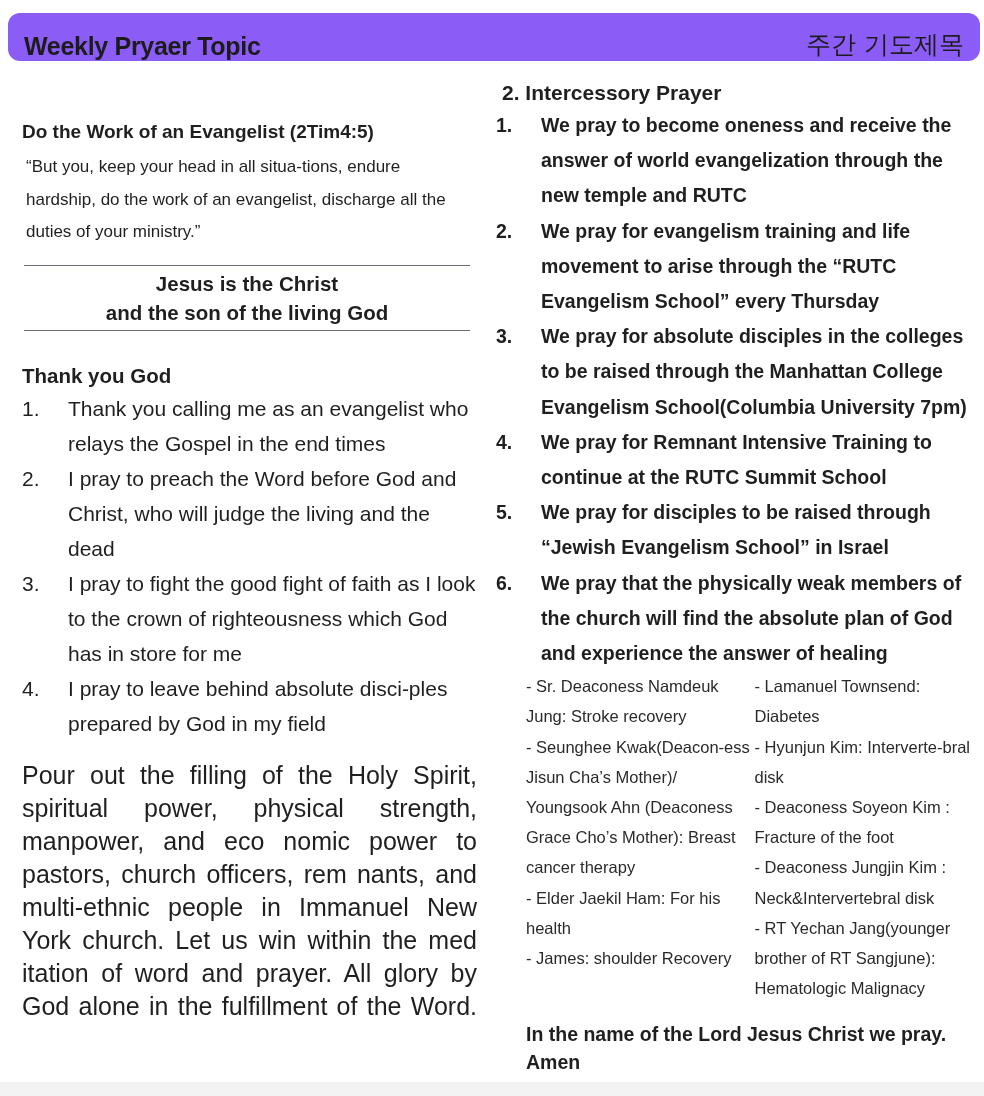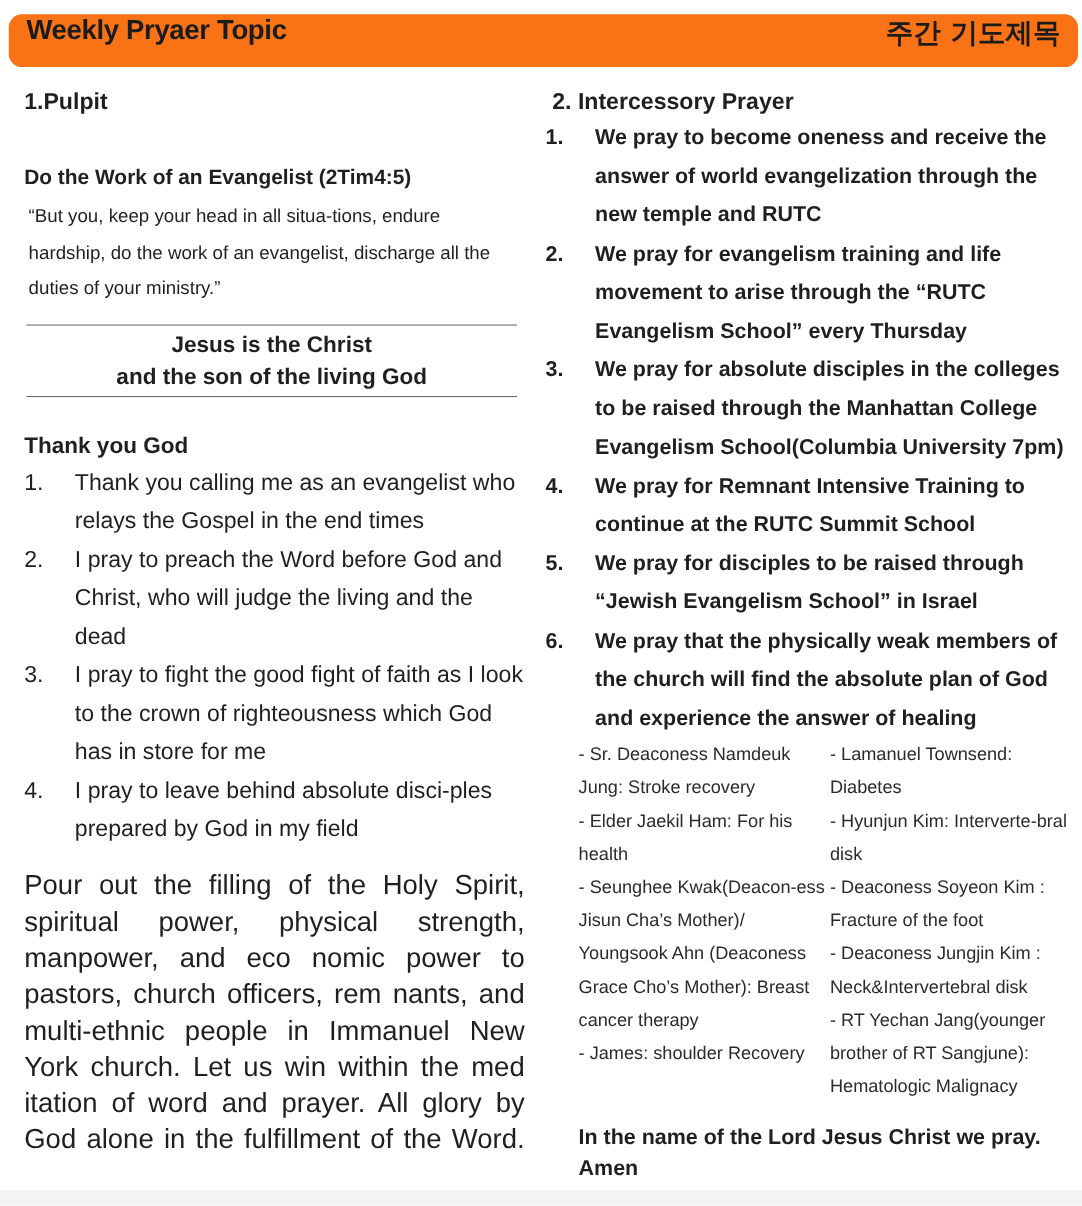--- a/index.html
+++ b/index.html
@@ -3,26 +3,26 @@
 <meta charset="utf-8">
 <style>
   html, body { margin: 0; padding: 0; }
   body {
     width: 984px; height: 1096px; overflow: hidden; position: relative;
     background: #ffffff; color: #1f1f1f;
     font-family: "Liberation Sans", "DejaVu Sans", sans-serif;
   }
   .header {
     position: absolute; left: 8px; top: 13px; width: 972px; height: 48px;
-    background: #f97316; border-radius: 12px;
-    display: flex; align-items: flex-start; justify-content: space-between;
+    background: #8b5cf6; border-radius: 12px;
+    display: flex; align-items: flex-end; justify-content: space-between;
     box-sizing: border-box; padding: 0 16px 0 16px;
   }
   .header .title-en { font-size: 25px; font-weight: bold; color: #1c1c1c; letter-spacing: -0.3px; }
-  .header .title-ko { font-size: 25px; font-weight: bold; color: #1c1c1c; font-family: "DejaVu Sans", sans-serif; }
+  .header .title-ko { font-size: 25px; font-weight: normal; color: #1c1c1c; font-family: "DejaVu Sans", sans-serif; }
 
   .col-left { position: absolute; left: 22px; top: 78px; width: 455px; }
   .col-right { position: absolute; left: 496px; top: 78px; width: 486px; }
 
   .sec-title { font-size: 21px; font-weight: bold; margin: 0; line-height: 30px; }
   .col-right .sec-title { margin-left: 6px; }
 
   .verse-title { font-size: 19px; font-weight: bold; margin-top: 39px; line-height: 30px; }
   .verse-text { font-size: 17px; line-height: 32.5px; margin: 4px; }
 
@@ -57,21 +57,20 @@
 </style>
 </head>
 <body>
 
 <div class="header">
   <span class="title-en">Weekly Pryaer Topic</span>
   <span class="title-ko">주간 기도제목</span>
 </div>
 
 <div class="col-left">
-  <div class="sec-title">1.Pulpit</div>
   <div class="verse-title">Do the Work of an Evangelist (2Tim4:5)</div>
   <p class="verse-text">“But you, keep your head in all situa-tions, endure hardship, do the work of an evangelist, discharge all the duties of your ministry.”</p>
   <div class="banner">
     <div>Jesus is the Christ</div>
     <div>and the son of the living God</div>
   </div>
   <div class="thanks-title">Thank you God</div>
   <ol class="plain thanks">
     <li>
         <span class="num">1.</span>
@@ -117,22 +116,22 @@
         <span class="txt">We pray for disciples to be raised through “Jewish Evangelism School” in Israel</span>
       </li>
     <li>
         <span class="num">6.</span>
         <span class="txt">We pray that the physically weak members of the church will find the absolute plan of God and experience the answer of healing</span>
       </li>
   </ol>
   <div class="patients">
     <div class="pcol a">
       <div>- Sr. Deaconess Namdeuk Jung: Stroke recovery</div>
+      <div>- Seunghee Kwak(Deacon-ess Jisun Cha’s Mother)/ Youngsook Ahn (Deaconess Grace Cho’s Mother): Breast cancer therapy</div>
       <div>- Elder Jaekil Ham: For his health</div>
-      <div>- Seunghee Kwak(Deacon-ess Jisun Cha’s Mother)/ Youngsook Ahn (Deaconess Grace Cho’s Mother): Breast cancer therapy</div>
       <div>- James: shoulder Recovery</div>
     </div>
     <div class="pcol b">
       <div>- Lamanuel Townsend: Diabetes</div>
       <div>- Hyunjun Kim: Interverte-bral disk</div>
       <div>- Deaconess Soyeon Kim : Fracture of the foot</div>
       <div>- Deaconess Jungjin Kim : Neck&amp;Intervertebral disk</div>
       <div>- RT Yechan Jang(younger brother of RT Sangjune): Hematologic Malignacy</div>
     </div>
   </div>

